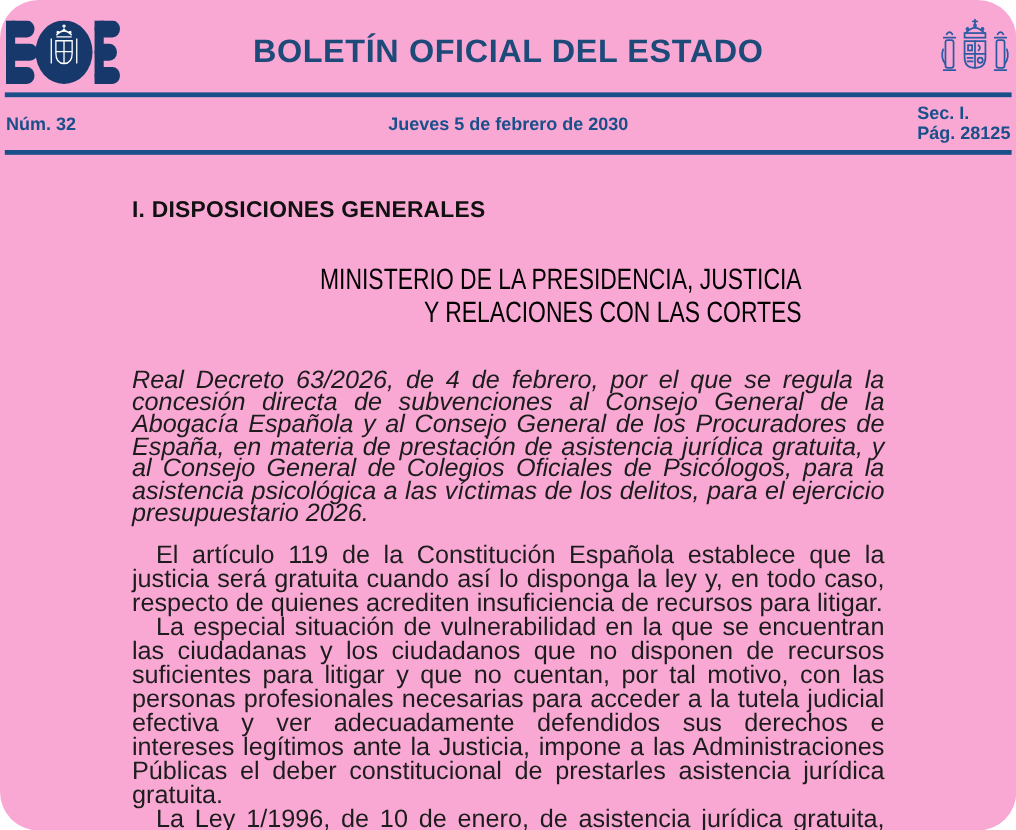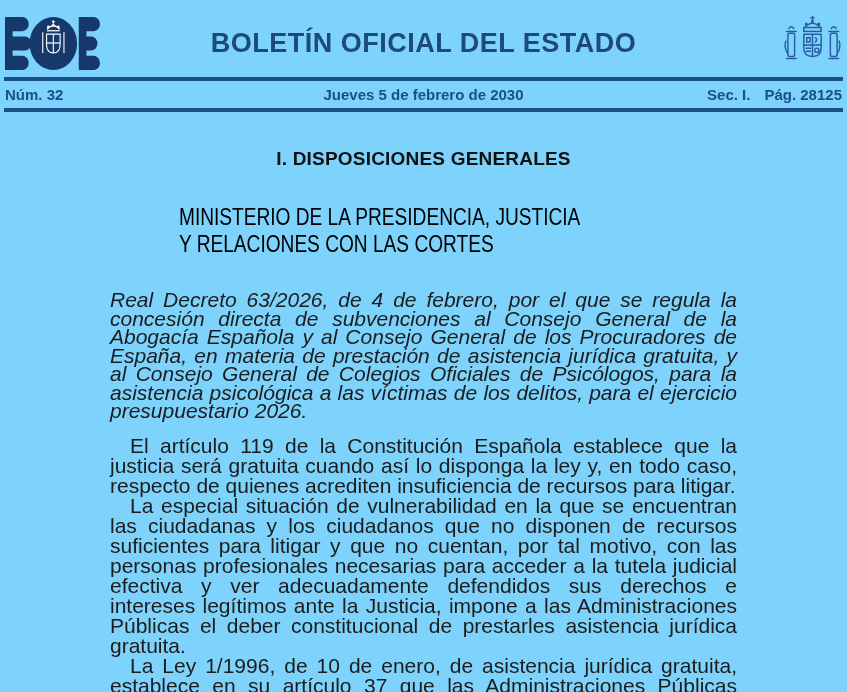--- a/index.html
+++ b/index.html
@@ -1,18 +1,18 @@
 <!DOCTYPE html>
 <html><head>
 <meta charset="utf-8">
 <style>
   html,body{margin:0;padding:0;background:#ffffff;}
   .page{
-    width:847px;height:692px;background:#7dd3fc;position:relative;overflow:hidden;
-    font-family:"Liberation Sans",sans-serif;color:#1c1c1c;
+    width:847px;height:692px;background:#f9a8d4;position:relative;overflow:hidden;
+    font-family:"Liberation Sans",sans-serif;color:#1c1c1c;border-radius:32px;
   }
   
   .masthead{
     display:grid;grid-template-columns:1fr auto 1fr;align-items:center;
     padding:15px 5px 0 5px;height:56px;
   }
   .logo-svg{width:95px;height:53px;justify-self:start;display:block;}
   .gazette-title{
     margin:0;font-size:27px;font-weight:bold;color:#1d4a78;letter-spacing:.5px;
     white-space:nowrap;justify-self:center;
@@ -20,29 +20,29 @@
   .arms-svg{width:59px;height:56px;justify-self:end;display:block;}
   
   .rule{height:4px;background:#1a4f8a;margin:0 4px;}
   .rule-top{margin-top:6px;}
   .meta-row{
     display:grid;grid-template-columns:1fr auto 1fr;align-items:center;
     padding:5px 5px;font-size:15px;font-weight:bold;color:#1a4f8a;
   }
   .meta-left{justify-self:start;}
   .meta-center{justify-self:center;}
-  .meta-right{justify-self:end;display:inline-flex;gap:14px;}
+  .meta-right{justify-self:end;display:inline-flex;flex-direction:column;}
   
   main{padding:0 110px;}
   .section-heading{
-    margin:36px 0 12px 0;text-align:center;font-size:19px;font-weight:bold;
+    margin:36px 0 12px 0;font-size:19px;font-weight:bold;
     color:#111;letter-spacing:.2px;
   }
   .ministry{
-    margin:33px 0 0 0;text-align:left;font-weight:normal;color:#000;
+    margin:33px 0 0 0;text-align:right;font-weight:normal;color:#000;
     font-size:24.5px;line-height:27px;
   }
   .ministry .cond{display:block;transform:scaleX(0.78);transform-origin:50% 50%;white-space:nowrap;}
   .item{display:flex;margin-top:34px;}
   .item-number{flex:0 0 85px;font-size:16.5px;font-weight:bold;color:#111;padding-top:1px;}
   .item-summary{
     margin:0;flex:1;font-style:italic;font-size:21px;line-height:18.5px;
     text-align:justify;color:#1c1c1c;
   }
   .body-text{margin-top:15px;}

